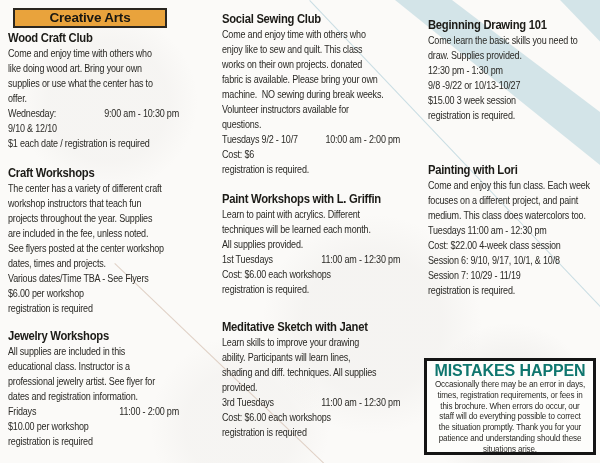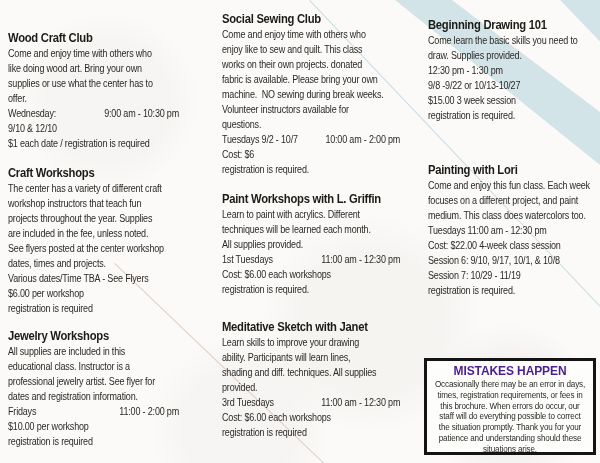--- a/index.html
+++ b/index.html
@@ -49,36 +49,39 @@
   #sec-sewing{margin-top:12px;}
   #sec-paint{margin-top:15px;}
   #sec-sketch{margin-top:23px;}
   #sec-drawing{margin-top:18px;}
   #sec-lori{margin-top:40px;}
 
   
   .notice{position:absolute;left:424px;top:358px;width:172px;height:97px;
     box-sizing:border-box;border:3px solid #141414;background:#fdfdfb;
     padding-top:3px;text-align:center;}
-  .notice-title{font-size:12px;font-weight:bold;letter-spacing:-0.1px;
-    line-height:14px;color:#4c1d95;}
+  .notice-title{font-size:16px;font-weight:bold;letter-spacing:-0.1px;
+    line-height:14px;color:#0f766e;}
   .notice-body{margin-top:1px;font-size:8.8px;letter-spacing:-0.15px;
     line-height:10.8px;transform:scaleX(0.92);transform-origin:50% 0;}
   .notice-body .ln{white-space:pre;}
 </style>
 </head>
 <body>
 
 <div class="page">
 
   <div class="tri-main"></div>
   <div class="tri-band"></div>
   <div class="line-blue"></div>
   <div class="line-tan"></div>
 
+  <div class="banner">
+    <span>Creative Arts</span>
+  </div>
 
   <div class="col" id="col1">
     <section class="sec" id="sec-wood">
       <h2 class="sec-title">Wood Craft Club</h2>
       <div class="sec-lines">
           <div class="ln">Come and enjoy time with others who</div>
           <div class="ln">like doing wood art. Bring your own</div>
           <div class="ln">supplies or use what the center has to</div>
           <div class="ln">offer.</div>
           <div class="ln pair"><span>Wednesday:</span><span>9:00 am - 10:30 pm</span></div>

